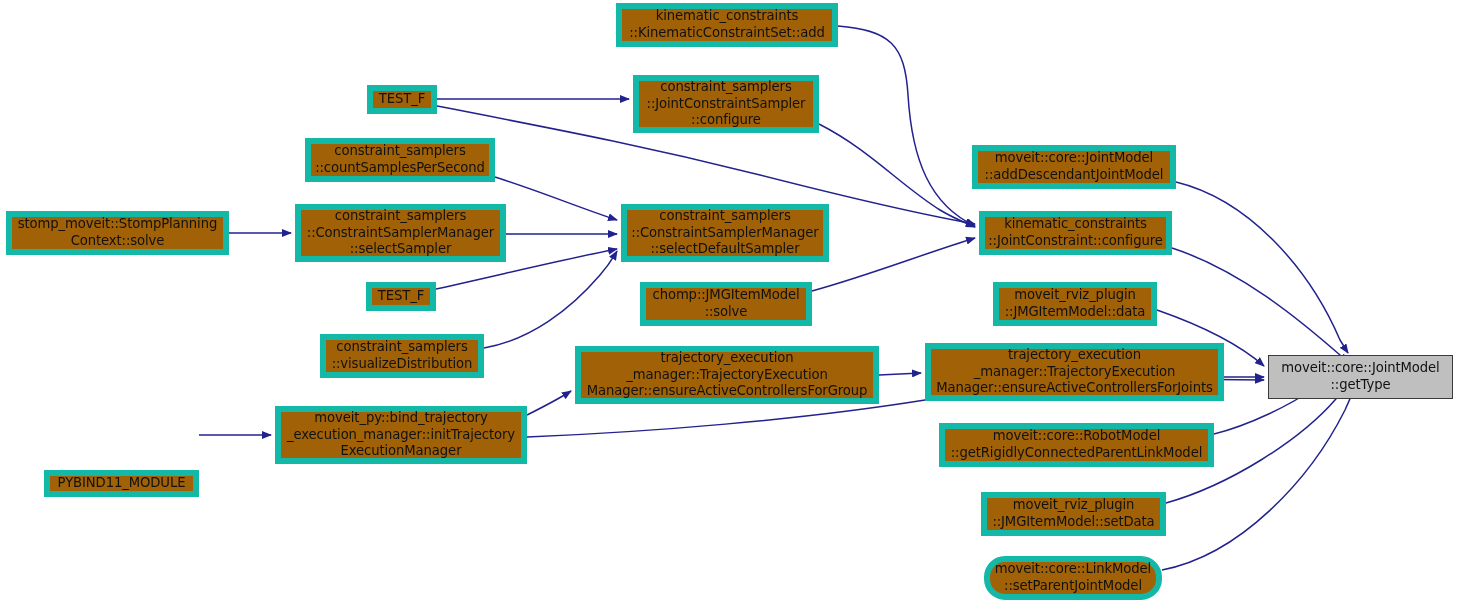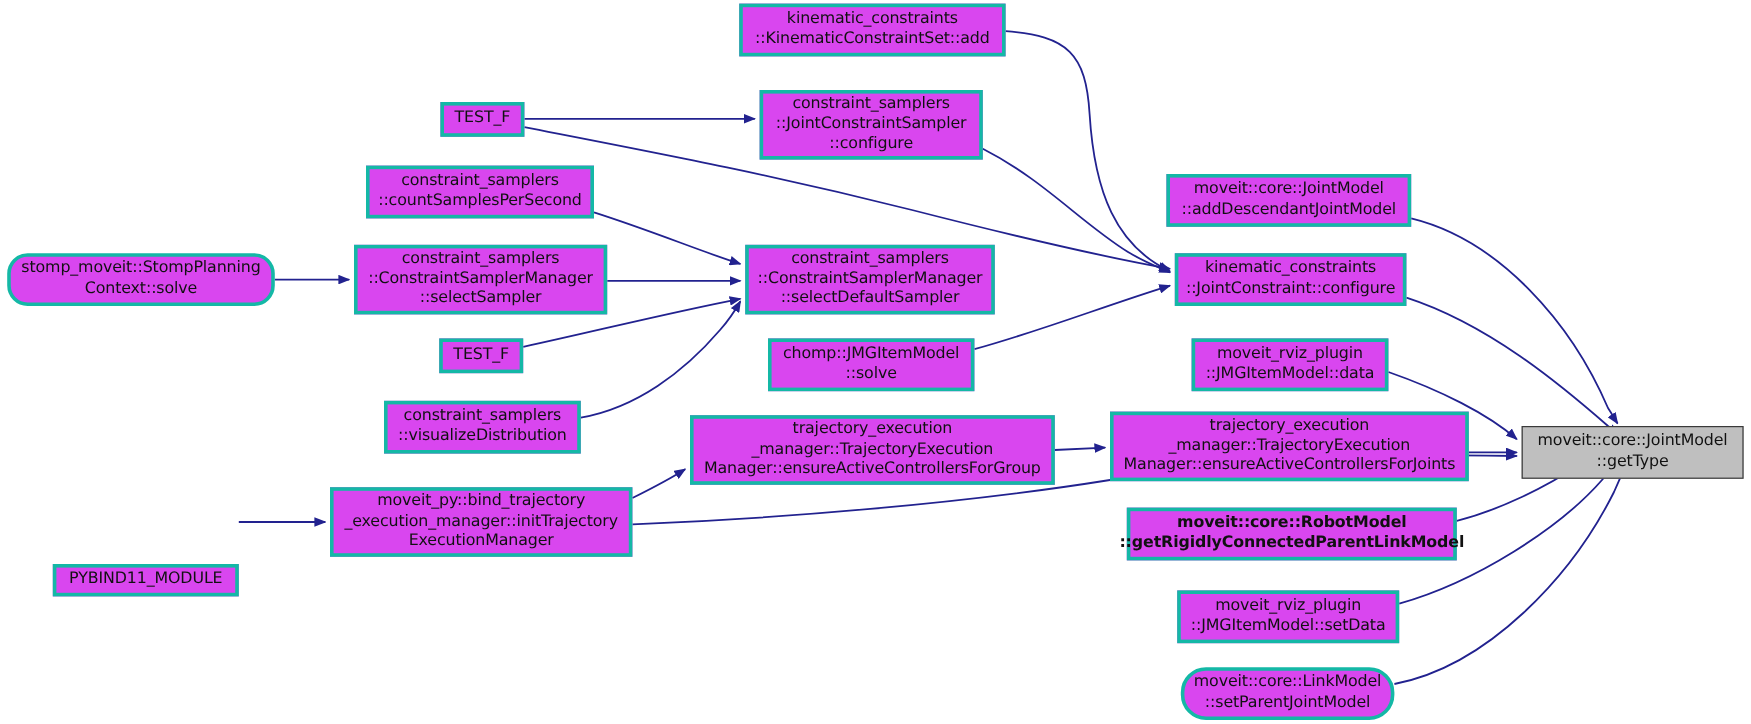--- a/index.html
+++ b/index.html
@@ -20,22 +20,22 @@
     position: absolute;
     left: 0;
     top: 0;
     width: 1459px;
     height: 603px;
     pointer-events: none;
   }
   .node {
     position: absolute;
     box-sizing: border-box;
-    border: 3px solid #14b8a6;
-    background: #d946ef;
+    border: 6px solid #14b8a6;
+    background: #a16207;
     color: #111111;
     display: flex;
     align-items: center;
     justify-content: center;
     text-align: center;
     font-size: 13.2px;
     line-height: 16.6px;
     letter-spacing: -0.1px;
     white-space: pre-line;
     padding: 0 4px;
@@ -88,21 +88,21 @@
       <div class="node" style="left: 616px; top: 3px; width: 222px; height: 44px;"><span class="node-label">kinematic_constraints
 ::KinematicConstraintSet::add</span></div>
       <div class="node" style="left: 367px; top: 85px; width: 70px; height: 29px;"><span class="node-label">TEST_F</span></div>
       <div class="node" style="left: 633px; top: 75px; width: 186px; height: 58px;"><span class="node-label">constraint_samplers
 ::JointConstraintSampler
 ::configure</span></div>
       <div class="node" style="left: 305px; top: 138px; width: 190px; height: 44px;"><span class="node-label">constraint_samplers
 ::countSamplesPerSecond</span></div>
       <div class="node" style="left: 972px; top: 145px; width: 204px; height: 44px;"><span class="node-label">moveit::core::JointModel
 ::addDescendantJointModel</span></div>
-      <div class="node" style="left: 6px; top: 211px; width: 223px; height: 44px; border-radius: 17px;"><span class="node-label">stomp_moveit::StompPlanning
+      <div class="node" style="left: 6px; top: 211px; width: 223px; height: 44px;"><span class="node-label">stomp_moveit::StompPlanning
 Context::solve</span></div>
       <div class="node" style="left: 295px; top: 204px; width: 211px; height: 58px;"><span class="node-label">constraint_samplers
 ::ConstraintSamplerManager
 ::selectSampler</span></div>
       <div class="node" style="left: 621px; top: 204px; width: 208px; height: 58px;"><span class="node-label">constraint_samplers
 ::ConstraintSamplerManager
 ::selectDefaultSampler</span></div>
       <div class="node" style="left: 979px; top: 211px; width: 193px; height: 44px;"><span class="node-label">kinematic_constraints
 ::JointConstraint::configure</span></div>
       <div class="node" style="left: 366px; top: 282px; width: 70px; height: 29px;"><span class="node-label">TEST_F</span></div>
@@ -117,20 +117,20 @@
 Manager::ensureActiveControllersForGroup</span></div>
       <div class="node" style="left: 925px; top: 343px; width: 299px; height: 58px;"><span class="node-label">trajectory_execution
 _manager::TrajectoryExecution
 Manager::ensureActiveControllersForJoints</span></div>
       <div class="node highlight" style="left: 1268px; top: 355px; width: 185px; height: 44px;"><span class="node-label">moveit::core::JointModel
 ::getType</span></div>
       <div class="node" style="left: 44px; top: 422px; width: 155px; height: 27px; margin-top: 48px;"><span class="node-label">PYBIND11_MODULE</span></div>
       <div class="node" style="left: 275px; top: 406px; width: 252px; height: 58px; justify-content: center;"><span class="node-label">moveit_py::bind_trajectory
 _execution_manager::initTrajectory
 ExecutionManager</span></div>
-      <div class="node" style="left: 939px; top: 423px; width: 275px; height: 44px; font-weight: bold;"><span class="node-label">moveit::core::RobotModel
+      <div class="node" style="left: 939px; top: 423px; width: 275px; height: 44px;"><span class="node-label">moveit::core::RobotModel
 ::getRigidlyConnectedParentLinkModel</span></div>
       <div class="node" style="left: 981px; top: 492px; width: 185px; height: 44px;"><span class="node-label">moveit_rviz_plugin
 ::JMGItemModel::setData</span></div>
       <div class="node" style="left: 984px; top: 556px; width: 178px; height: 44px; border-radius: 21px;"><span class="node-label">moveit::core::LinkModel
 ::setParentJointModel</span></div>
     </div>
 </div>
 
 </body></html>

